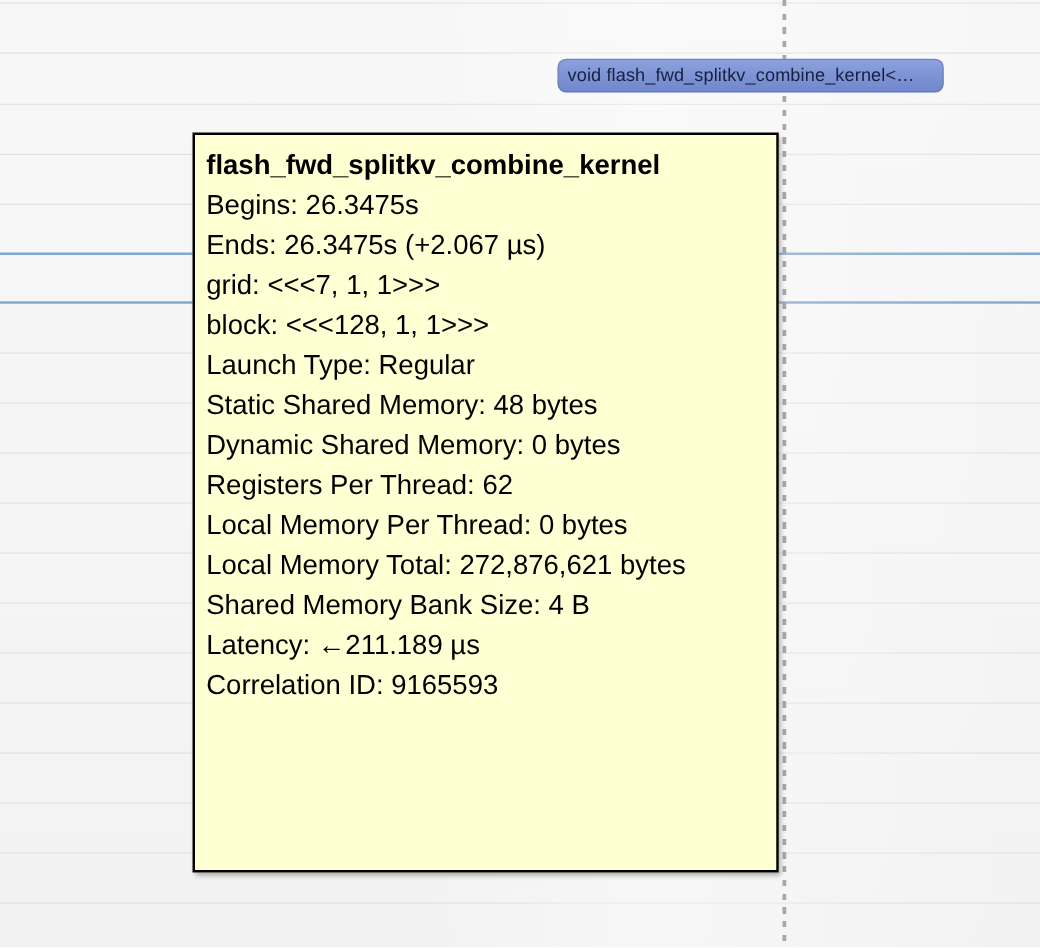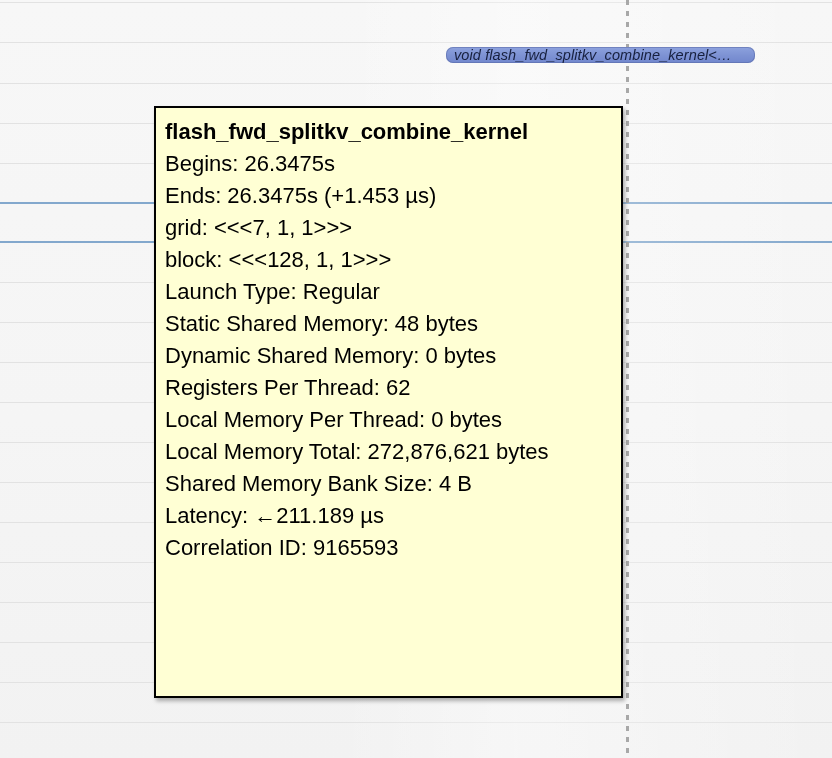--- a/index.html
+++ b/index.html
@@ -137,29 +137,29 @@
       <div class="row-line" style="top: 682px;"></div>
       <div class="row-line" style="top: 722px;"></div>
       <div class="row-line blue" style="top: 202px;"></div>
       <div class="row-line blue" style="top: 241px;"></div>
     </div>
   <div id="vignette"></div>
 </div>
 
 <div id="playhead" style="left: 626px;"></div>
 
-<div id="kernel-bar" style="left: 446px; top: 47px; width: 309px; height: 16px; font-style: italic;">
+<div id="kernel-bar" style="left: 446px; top: 47px; width: 309px; height: 27px;">
   <span class="bar-label">void flash_fwd_splitkv_combine_kernel&lt;…</span>
 </div>
 
 <div id="tooltip">
   <div class="tip-title">flash_fwd_splitkv_combine_kernel</div>
   <div id="tooltip-rows">
       <div class="tip-line">Begins: 26.3475s</div>
-      <div class="tip-line">Ends: 26.3475s (+1.453 µs)</div>
+      <div class="tip-line">Ends: 26.3475s (+2.067 µs)</div>
       <div class="tip-line">grid:  &lt;&lt;&lt;7, 1, 1&gt;&gt;&gt;</div>
       <div class="tip-line">block: &lt;&lt;&lt;128, 1, 1&gt;&gt;&gt;</div>
       <div class="tip-line">Launch Type: Regular</div>
       <div class="tip-line">Static Shared Memory: 48 bytes</div>
       <div class="tip-line">Dynamic Shared Memory: 0 bytes</div>
       <div class="tip-line">Registers Per Thread: 62</div>
       <div class="tip-line">Local Memory Per Thread: 0 bytes</div>
       <div class="tip-line">Local Memory Total: 272,876,621 bytes</div>
       <div class="tip-line">Shared Memory Bank Size: 4 B</div>
       <div class="tip-line">Latency: ←211.189 µs</div>

